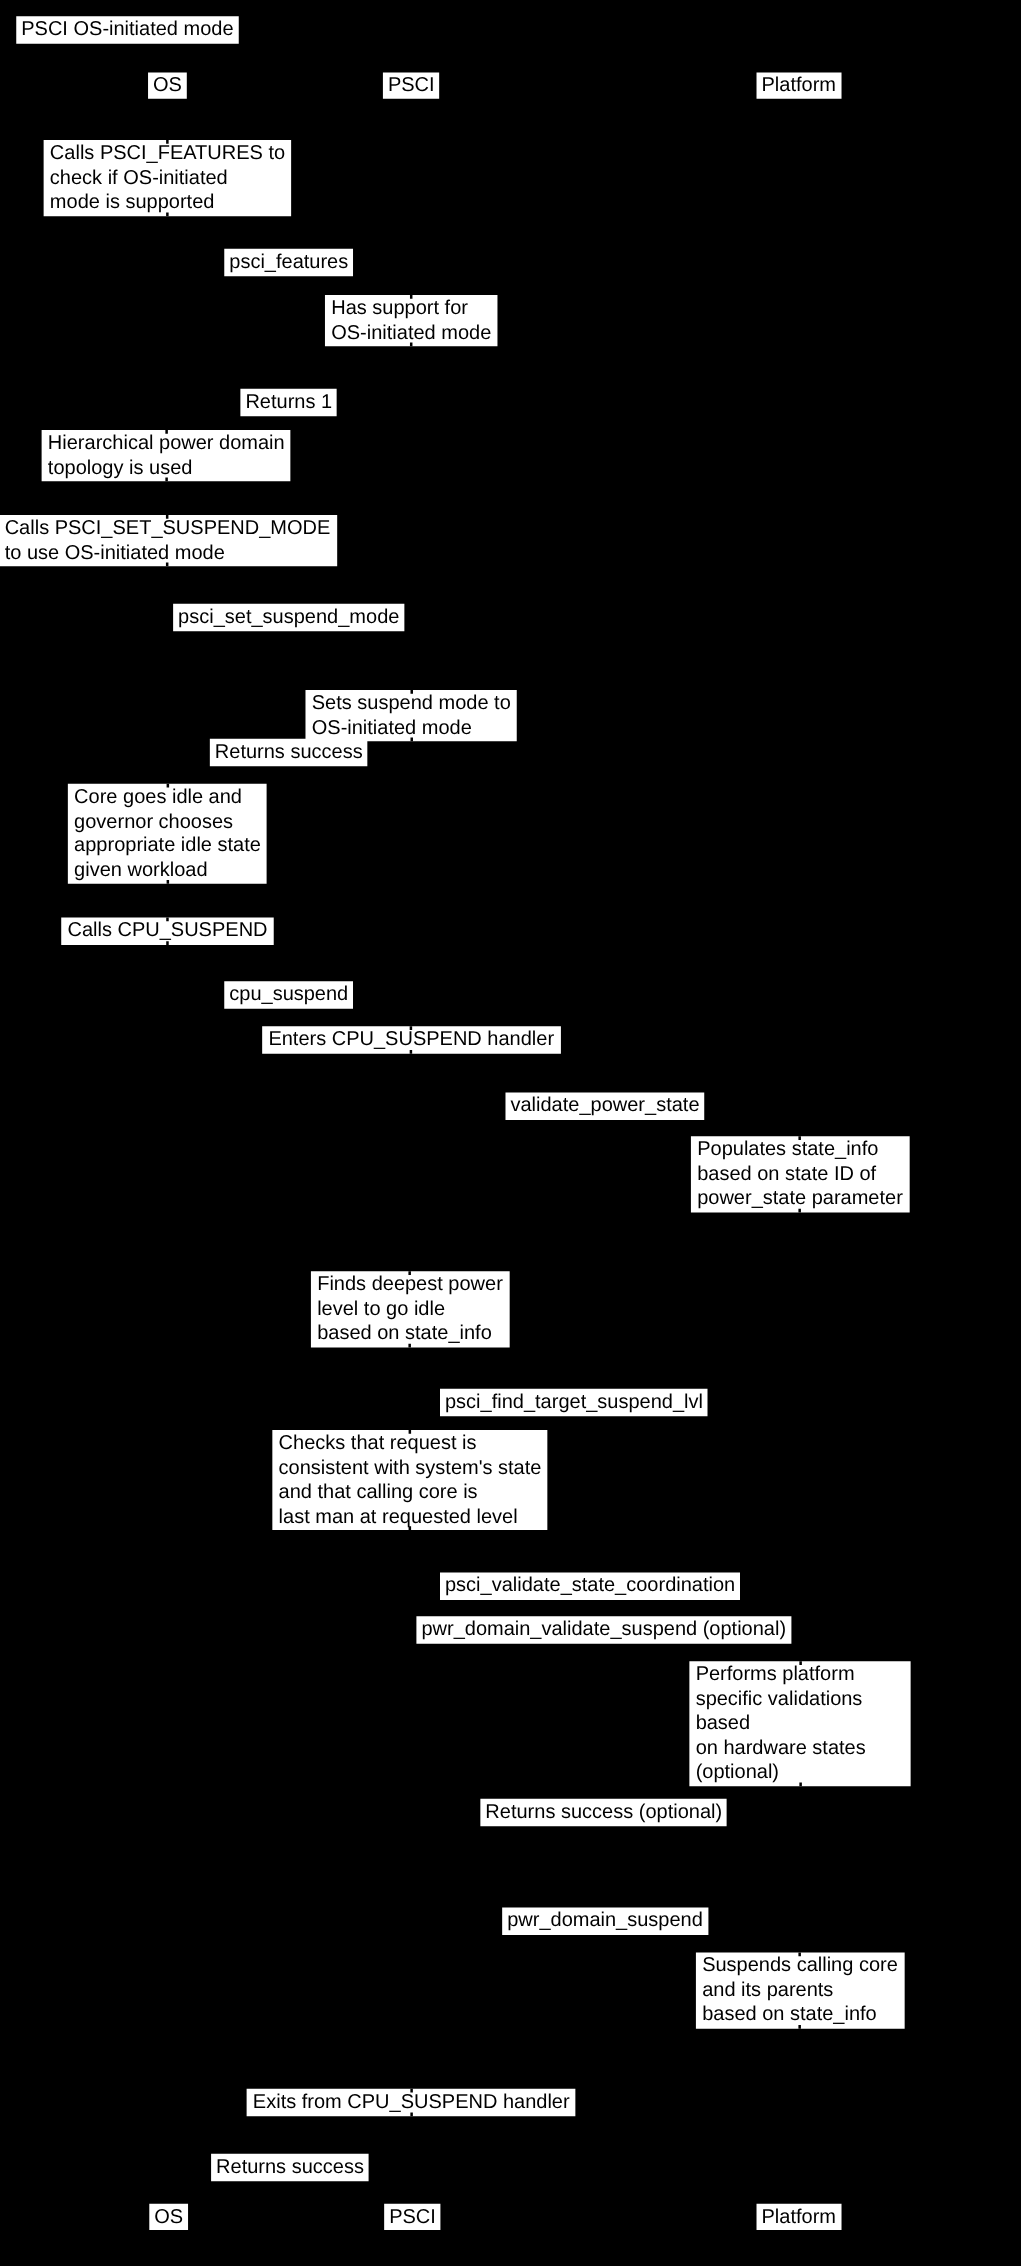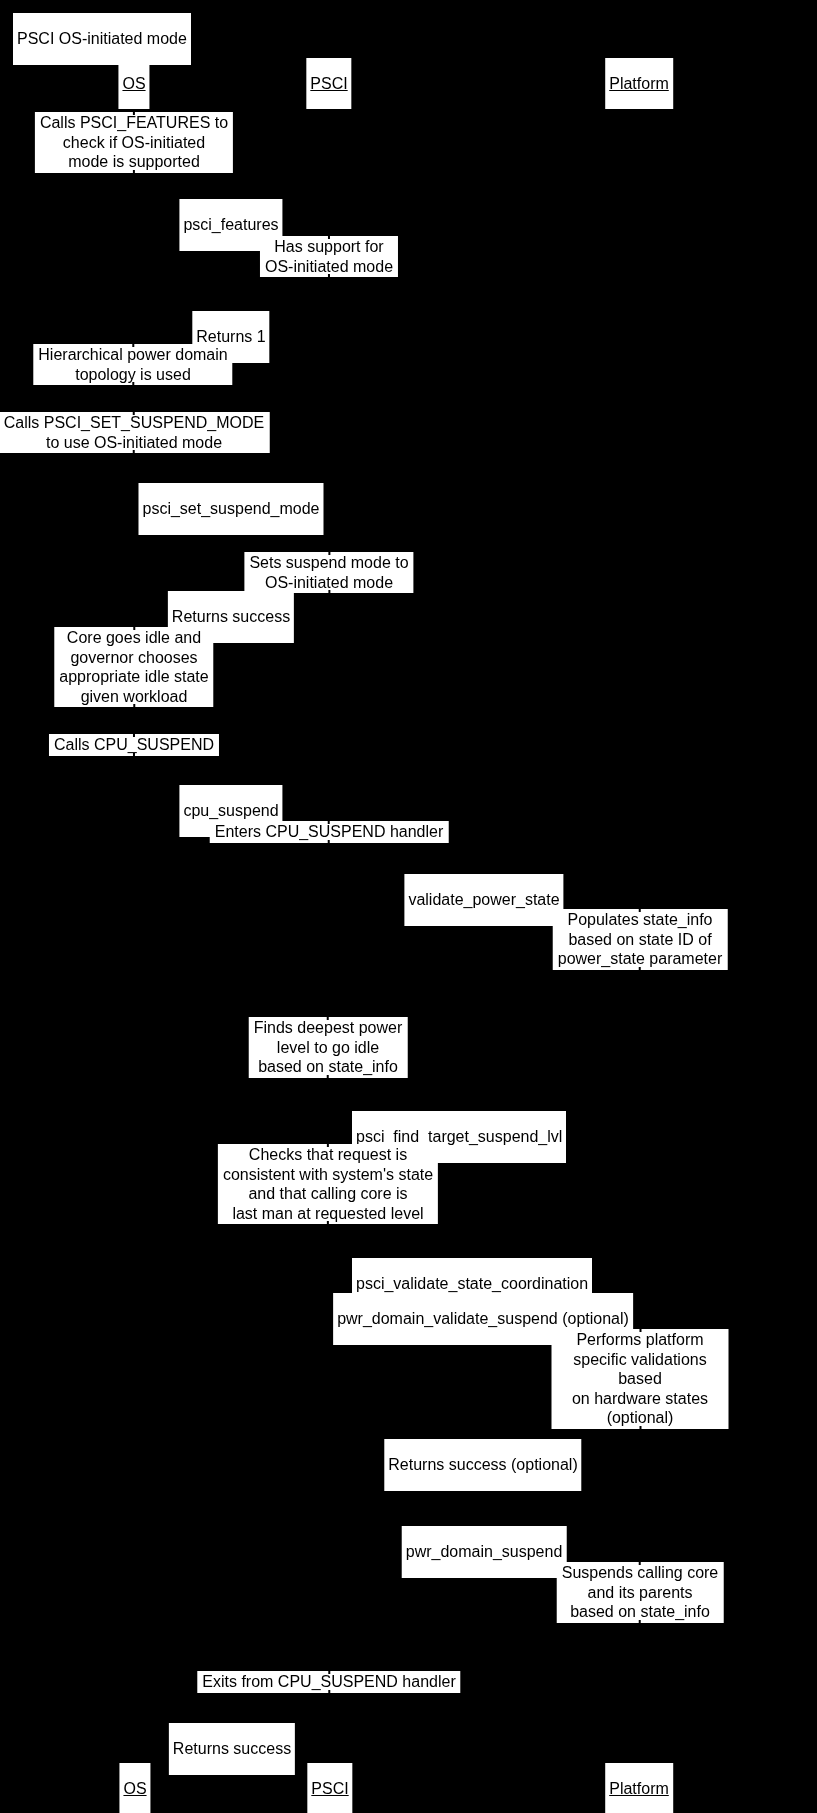--- a/index.html
+++ b/index.html
@@ -19,38 +19,38 @@
   }
   
   .lifeline{
     position:absolute;top:78px;bottom:30px;width:1px;
     background:#000;
   }
   .box{
     position:absolute;
     background:var(--label-bg);
     color:var(--label-text);
-    padding:16px 4px;
+    padding:1px 4px;
   }
   .title{
     left:13px;top:13px;
     line-height:20px;white-space:nowrap;
   }
   .actor{
     transform:translateX(-50%);
-    line-height:19px;white-space:nowrap;text-decoration:underline;
+    line-height:19px;white-space:nowrap;
   }
   .msg{
     transform:translateX(-50%);
     line-height:20px;white-space:nowrap;margin-top:12px;
   }
   .msg.self{transform:none;}
   .note{
     transform:translateX(-50%);
-    text-align:center;
+    text-align:left;
     white-space:pre-line;
     line-height:19.5px;
     padding:1px 5px;
   }
   
   .note::before,.note::after{
     content:"";
     position:absolute;left:50%;margin-left:-1px;
     width:2px;height:3px;background:#000;
   }

